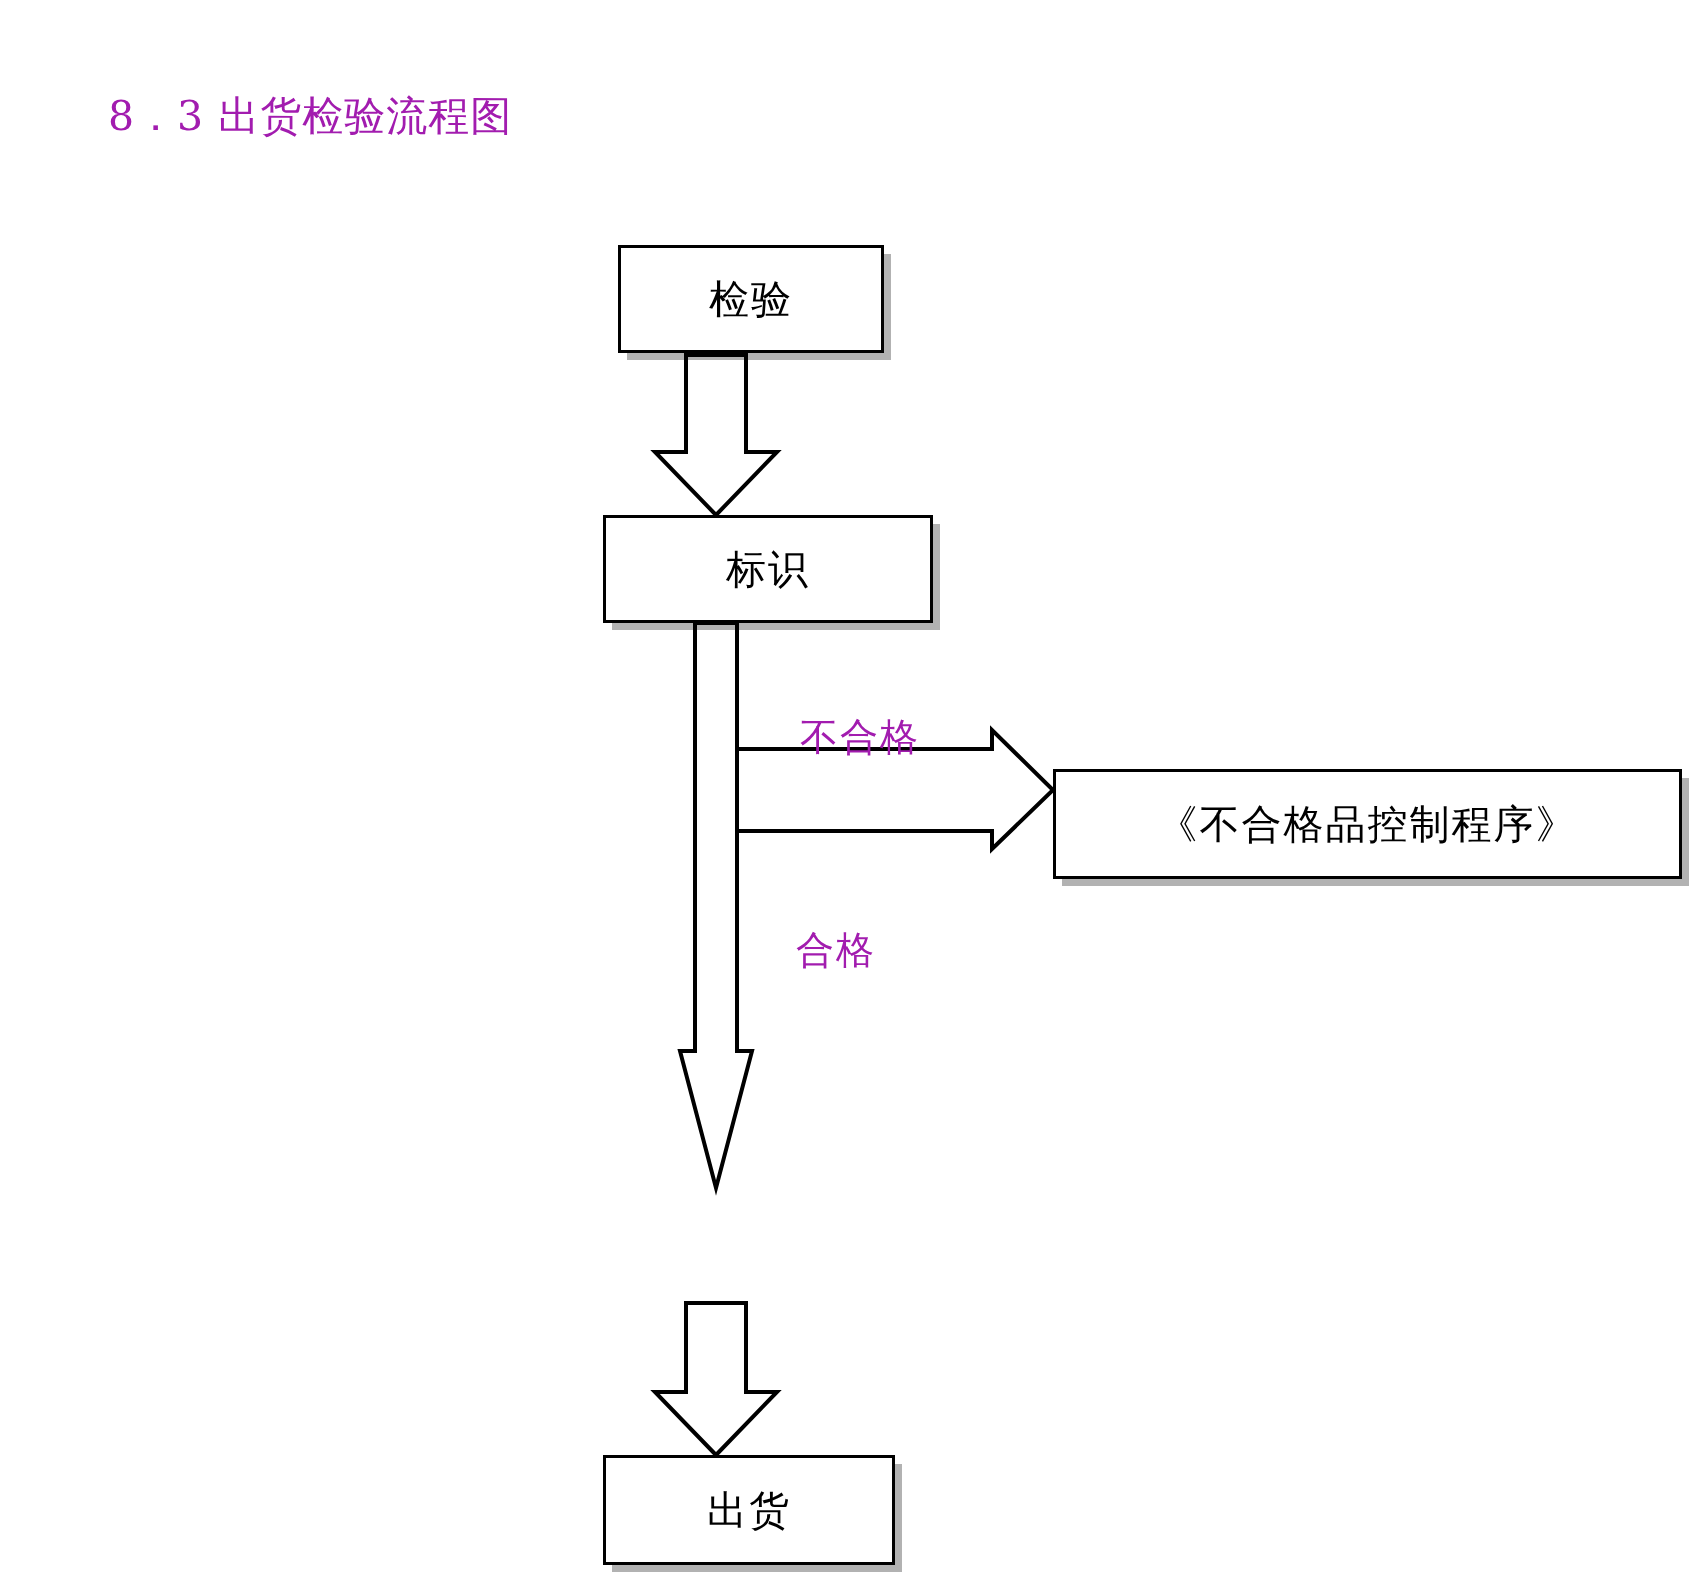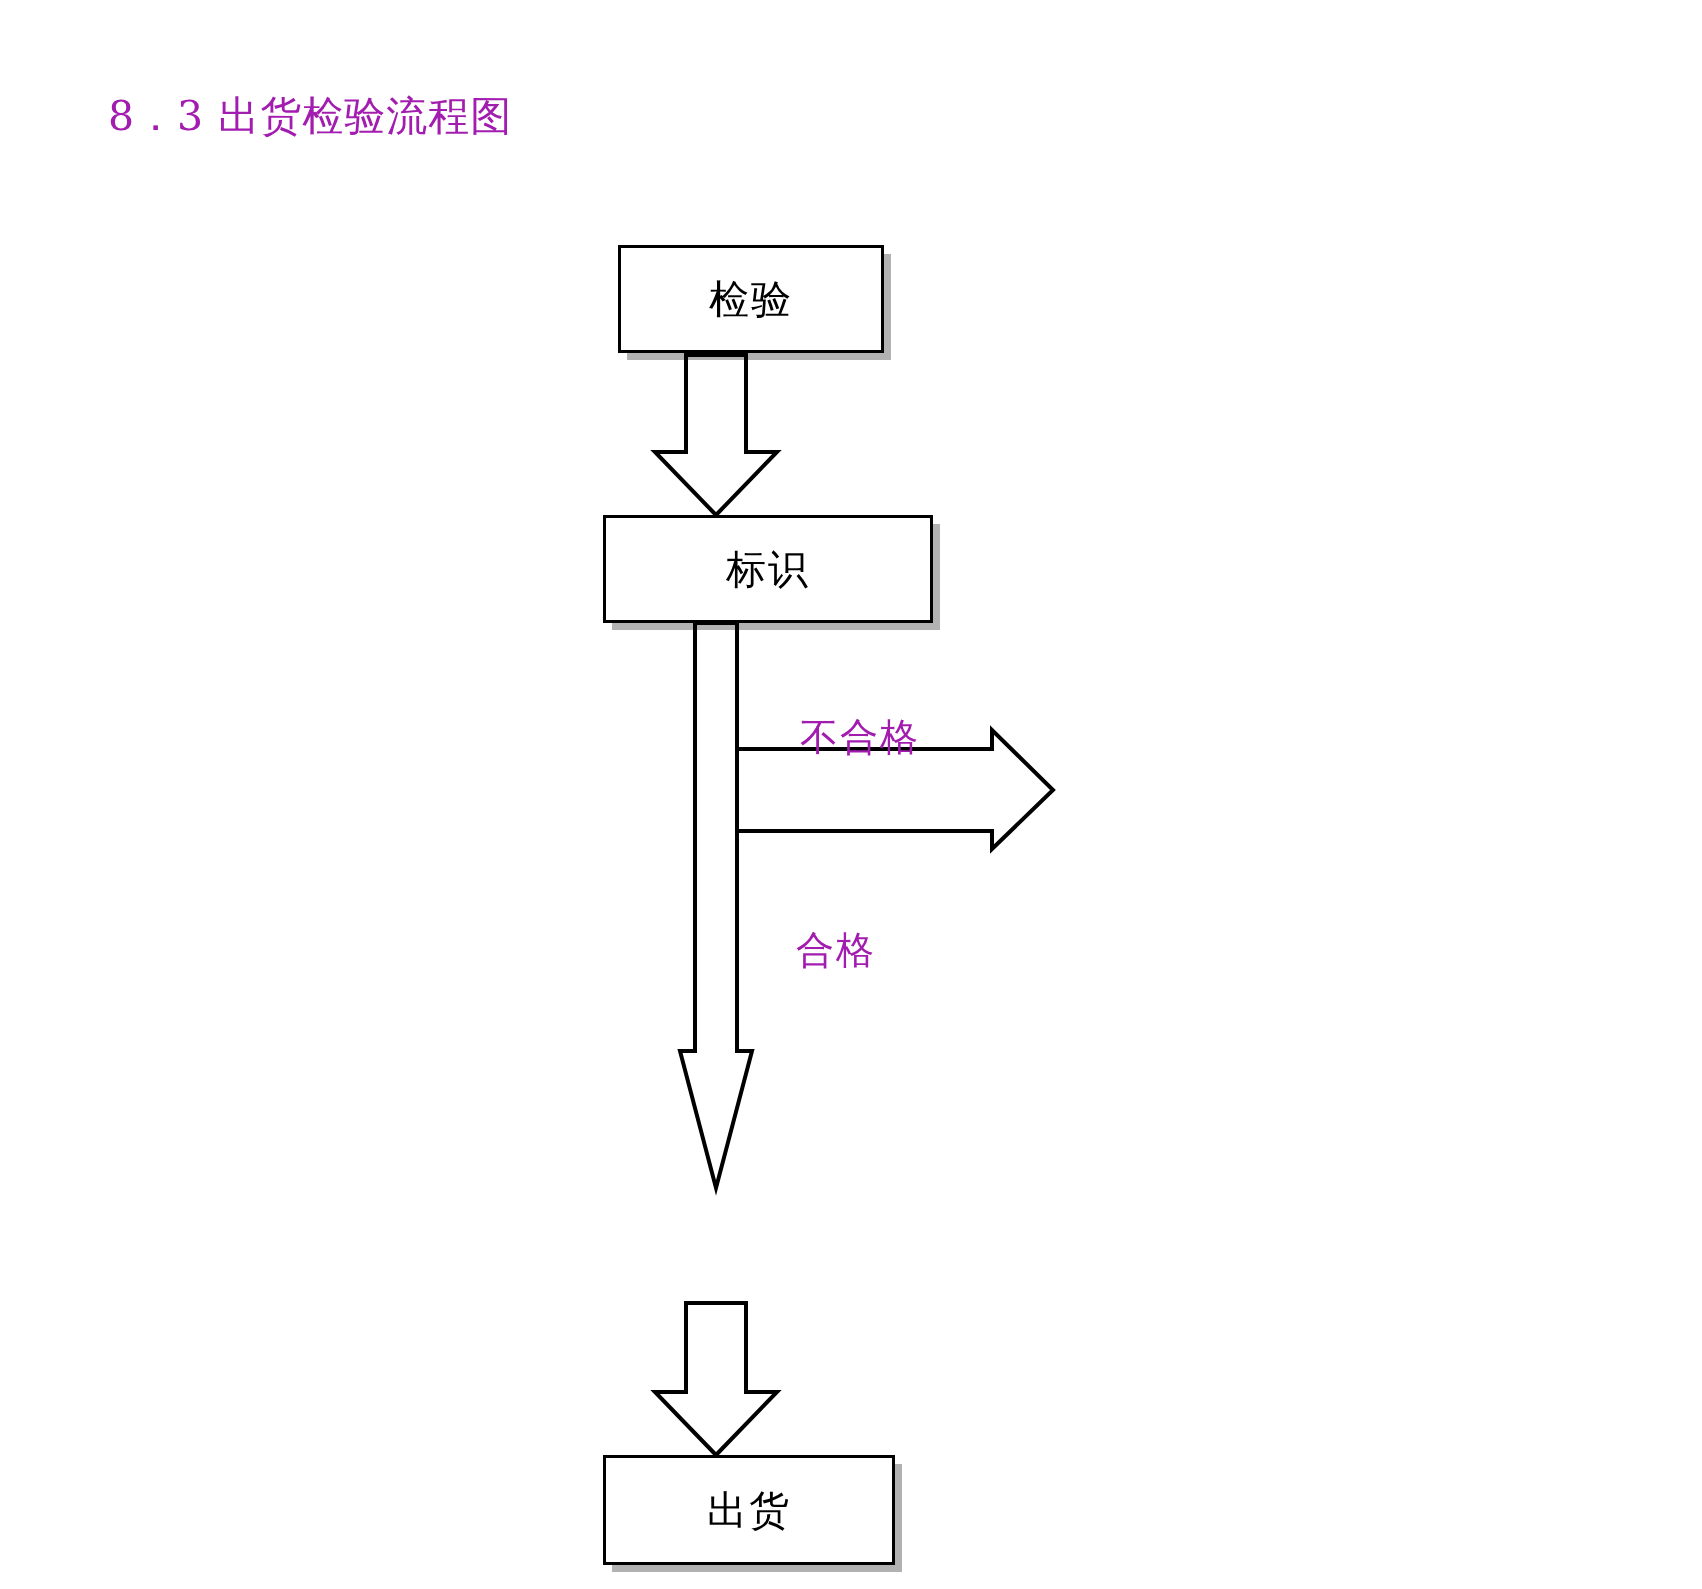--- a/index.html
+++ b/index.html
@@ -100,17 +100,18 @@
   </svg>
 
   <div class="edge-label label-reject">不合格</div>
 
   <div class="edge-label label-pass">合格</div>
 
   <div class="node node-inspect">检验</div>
 
   <div class="node node-mark">标识</div>
 
+  <div class="node node-ncr">《不合格品控制程序》</div>
 
 
   <div class="node node-ship">出货</div>
 
 </div>
 
 </body></html>

